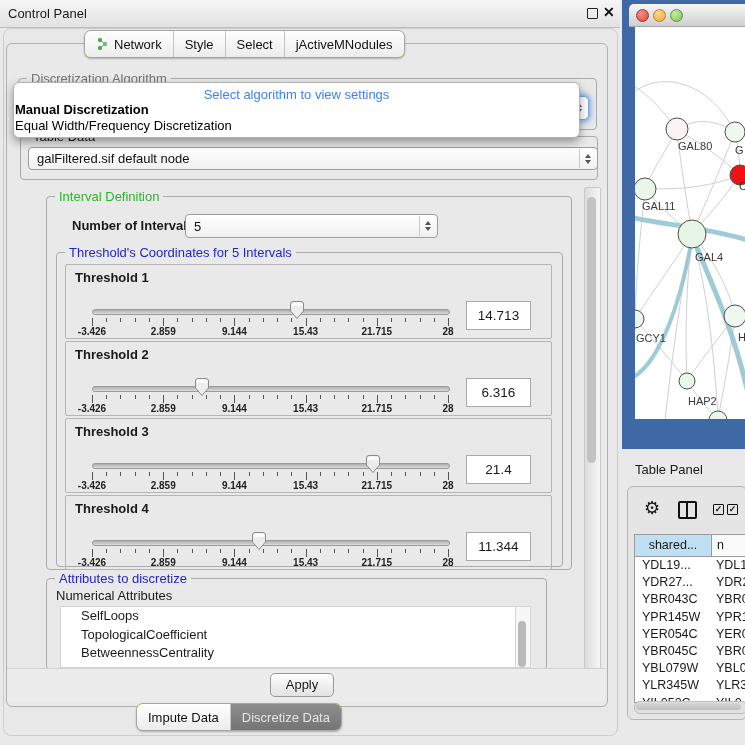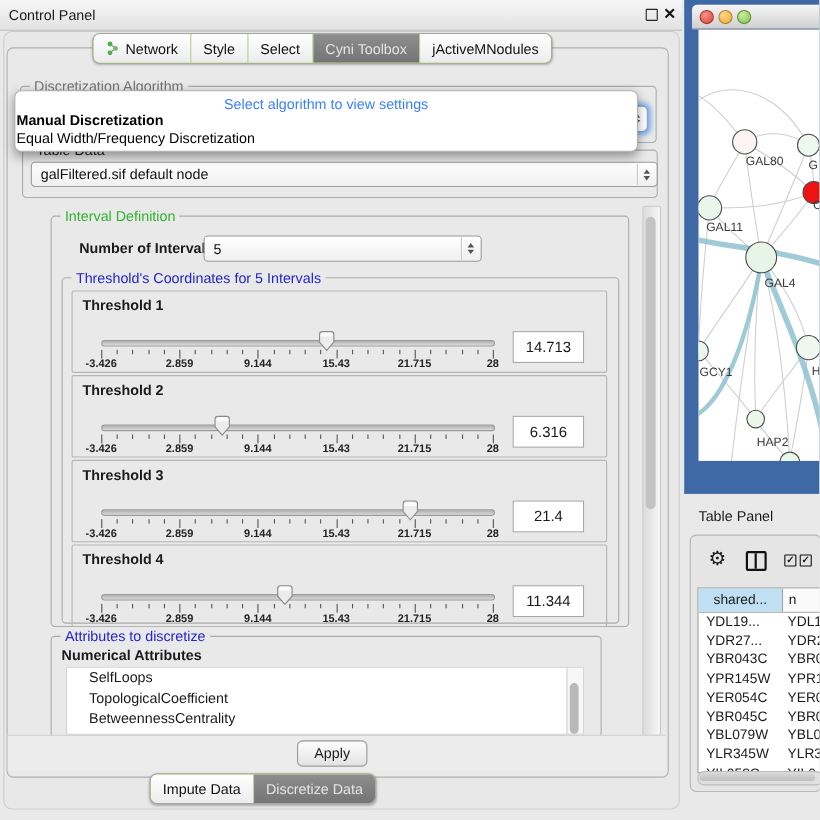--- a/index.html
+++ b/index.html
@@ -66,21 +66,21 @@
   .tick.minor{height:4px}
   .tick.major{height:8px}
   .ticklabels{position:absolute;left:26px;top:61px;width:356px;height:12px;font-size:10px;font-weight:bold;color:#222}
   .ticklabel{position:absolute;transform:translateX(-50%);white-space:nowrap}
   .thumb{position:absolute;top:35px;width:16px;height:20px}
   .valbox{position:absolute;left:400px;top:36px;width:63px;height:27px;background:#fff;border:1px solid #a8a8a8;
           font-size:13.5px;text-align:center;line-height:27px}
 
   #attr-group{left:46px;top:578px;width:499px;height:90px}
   #attr-group>.gtitle{color:#2424cc}
-  #attr-header{left:56px;top:588px;font-size:13px;font-weight:bold}
+  #attr-header{left:56px;top:588px;font-size:13px;font-weight:normal}
   #attr-list{left:60px;top:606px;width:454px;height:60px;background:#fff;border:1px solid #d2d2d2;overflow:hidden}
   .attr-item{font-size:13px;line-height:18.5px;padding-left:20px;white-space:nowrap}
   #attr-scroll{left:515px;top:606px;width:14px;height:60px;background:#f7f7f7;border:1px solid #d5d5d5}
   #attr-thumb{position:absolute;left:2px;top:14px;width:8px;height:46px;background:#b9b9b9;border-radius:5px}
 
   #main-scroll{left:584px;top:187px;width:15px;height:480px;background:linear-gradient(to right,#dcdcdc,#f6f6f6);
                border:1px solid #c8c8c8;border-radius:2px}
   #main-thumb{position:absolute;left:2px;top:9px;width:9px;height:266px;background:#c3c3c3;border-radius:5px}
 
   #apply-bar{left:7px;top:668px;width:598px;height:32px;background:#ececec;border-top:1px solid #d2d2d2;z-index:6}
@@ -140,23 +140,20 @@
         <circle cx="4" cy="11" r="2.2" fill="#4fae4f"></circle>
         <circle cx="9" cy="7" r="2.2" fill="#6fbf6f"></circle>
       </svg>
       <span>Network</span>
     </div>
     <div class="tab">
       <span>Style</span>
     </div>
     <div class="tab">
       <span>Select</span>
-    </div>
-    <div class="tab active">
-      <span>Cyni Toolbox</span>
     </div>
     <div class="tab">
       <span>jActiveMNodules</span>
     </div>
   </div>
 
 <div class="group" id="algo-group">
   <span class="gtitle">Discretization Algorithm</span>
 </div>
 <div class="abs" id="algo-combo">

